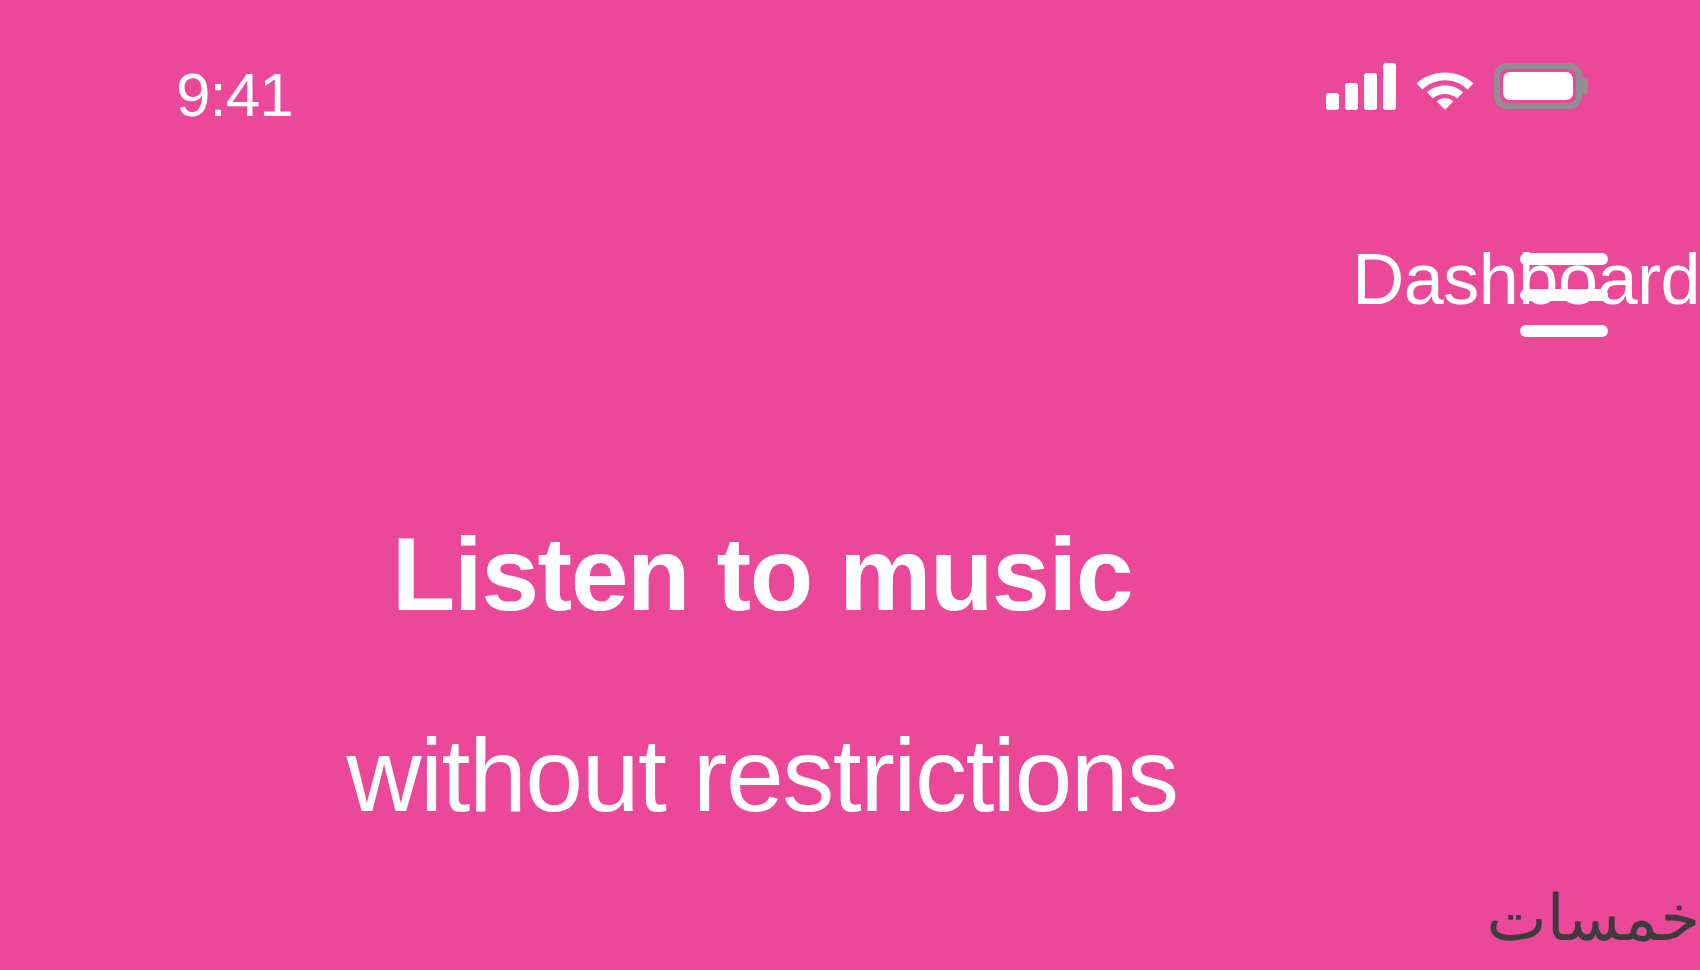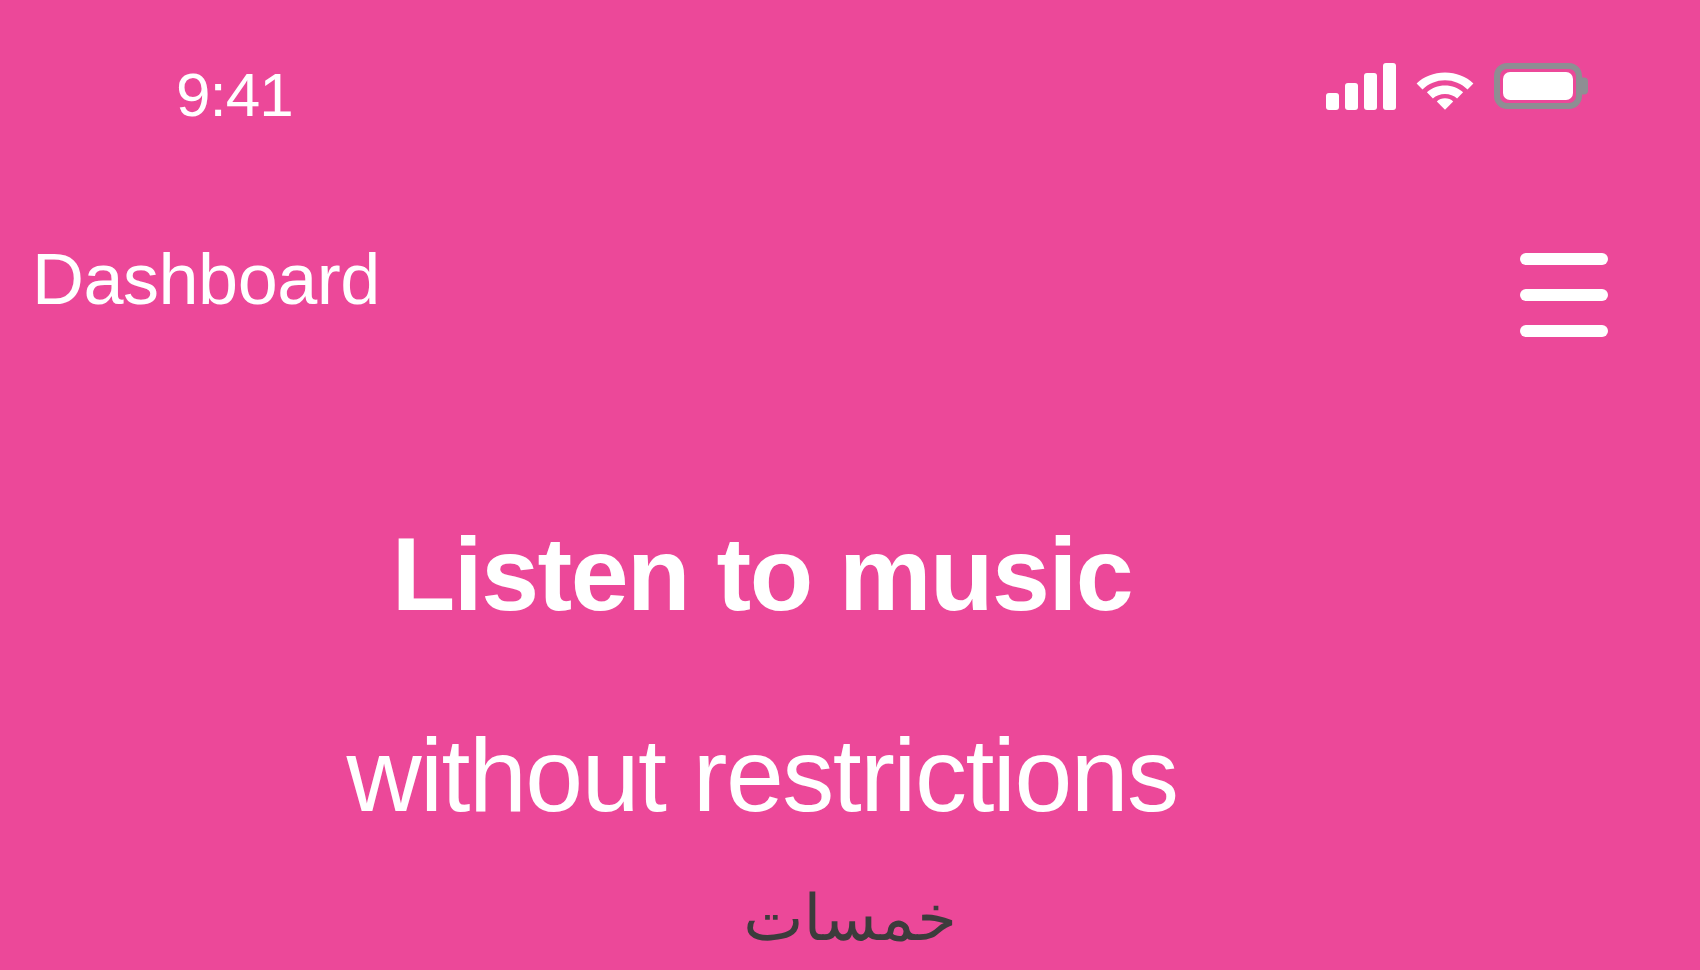--- a/index.html
+++ b/index.html
@@ -101,27 +101,26 @@
     top: 215px;
     left: 0;
     width: 1700px;
     height: 160px;
   }
   #nav-title {
     position: absolute;
     left: 0;
     right: 0;
     top: 28px;
-    text-align: left;
+    text-align: right;
     color: #ffffff;
     font-size: 72px;
     font-weight: 500;
     letter-spacing: -0.5px;
     line-height: 1;
-    margin-left: 32px;
   }
   #menu-button {
     position: absolute;
     right: 92px;
     top: 30px;
     width: 110px;
     height: 100px;
     display: flex;
     flex-direction: column;
     justify-content: center;
@@ -155,21 +154,21 @@
     line-height: 1.62;
     letter-spacing: -1.5px;
   }
 
   
   #watermark {
     position: absolute;
     left: 0;
     width: 1700px;
     top: 886px;
-    text-align: center;
+    text-align: right;
     color: #3c3c3c;
     font-size: 64px;
     font-weight: 500;
     direction: rtl;
     line-height: 1;
   }
 </style>
 </head>
 <body>
 

